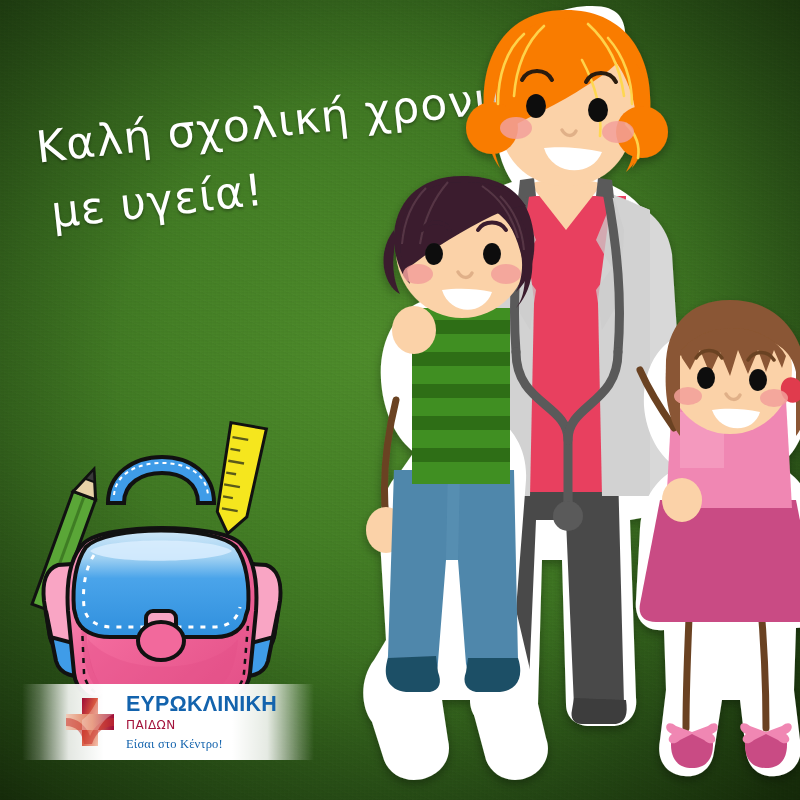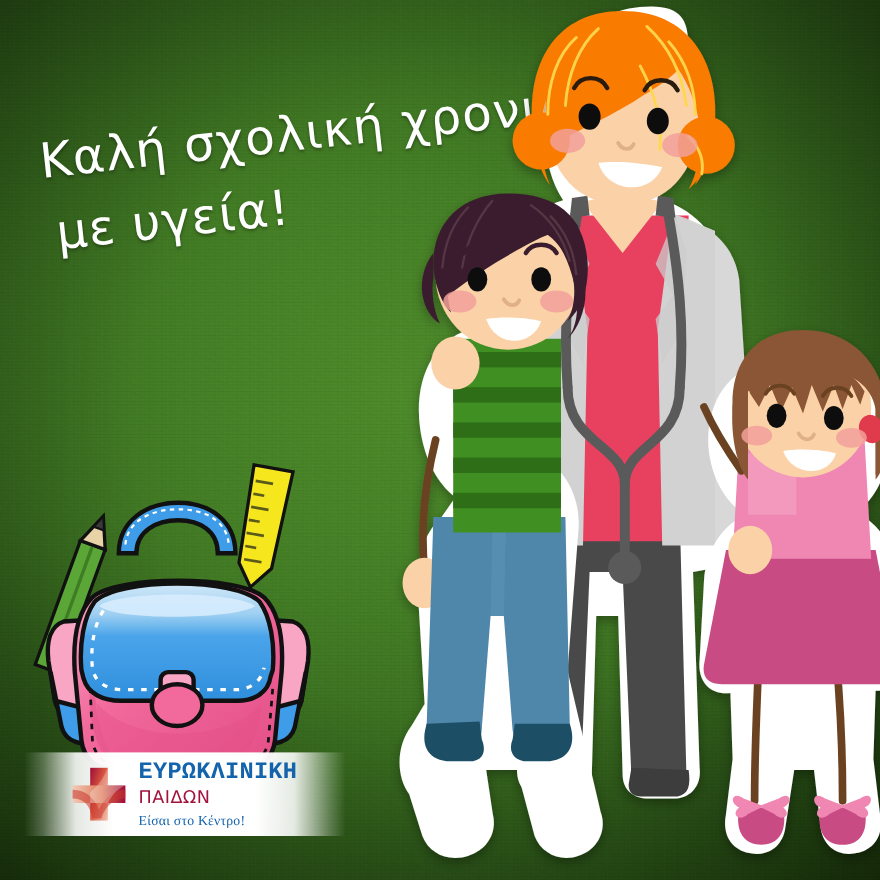--- a/index.html
+++ b/index.html
@@ -107,29 +107,29 @@
     margin-right: 10px;
     flex: 0 0 auto;
   }
   .logo-text {
     display: flex;
     flex-direction: column;
     justify-content: center;
     line-height: 1;
   }
   .logo-brand {
-    font-family: Liberation Mono, monospace;
+    font-family: Liberation Sans, sans-serif;
     font-weight: bold;
     font-size: 21.5px;
     letter-spacing: .2px;
     color: #1363ad;
   }
   .logo-sub {
     font-family: "DejaVu Sans", sans-serif;
-    font-size: 16px;
+    font-size: 12px;
     letter-spacing: .4px;
     color: #a3123a;
     margin-top: 3px;
   }
   .logo-tag {
     font-family: Liberation Serif, serif;
     font-size: 12.5px;
     color: #1363ad;
     margin-top: 7px;
     letter-spacing: .2px;

